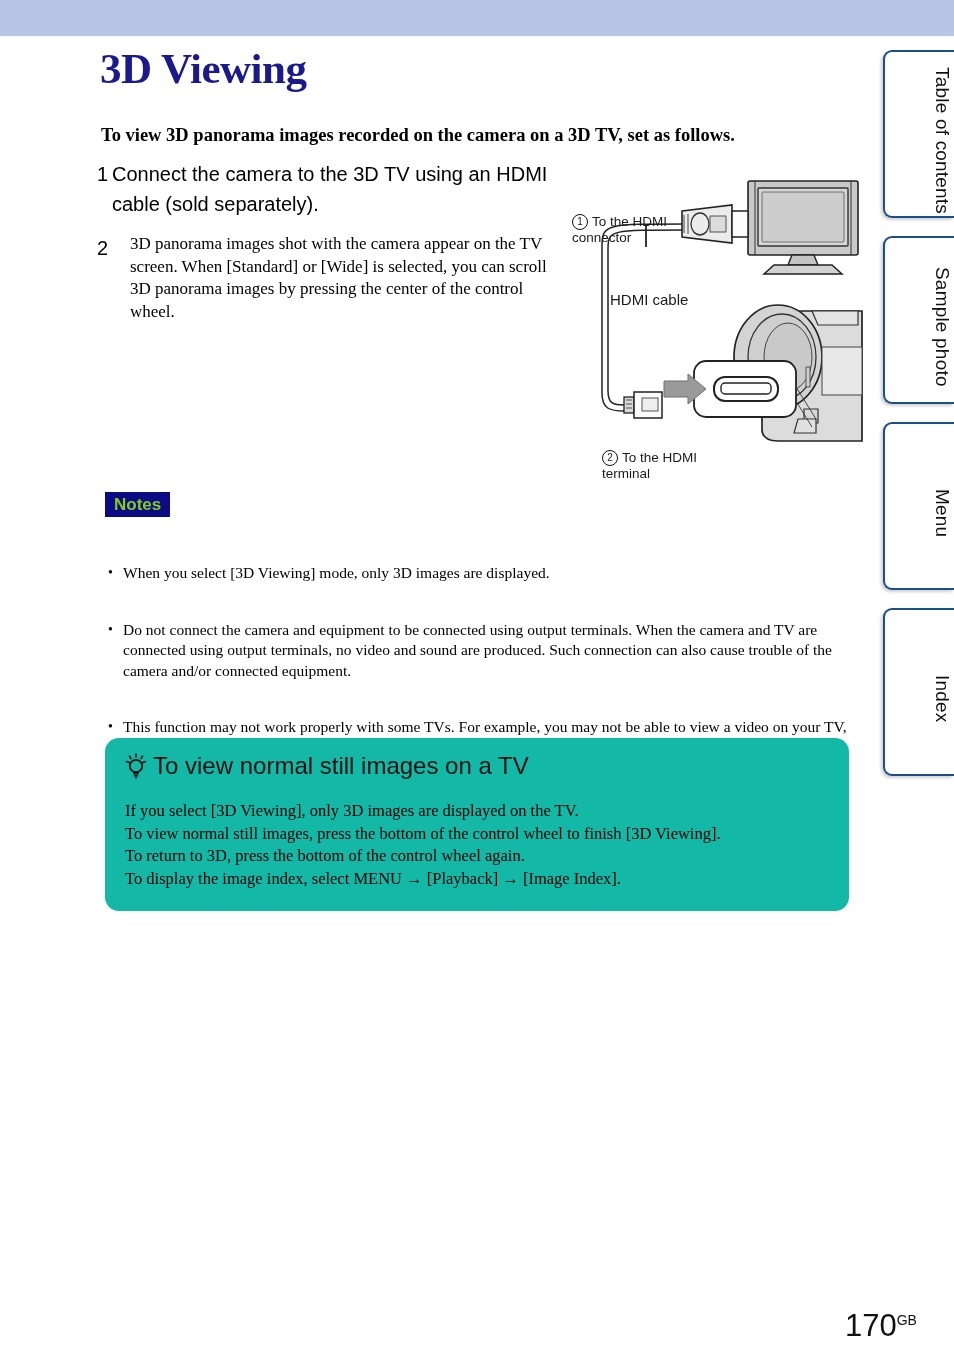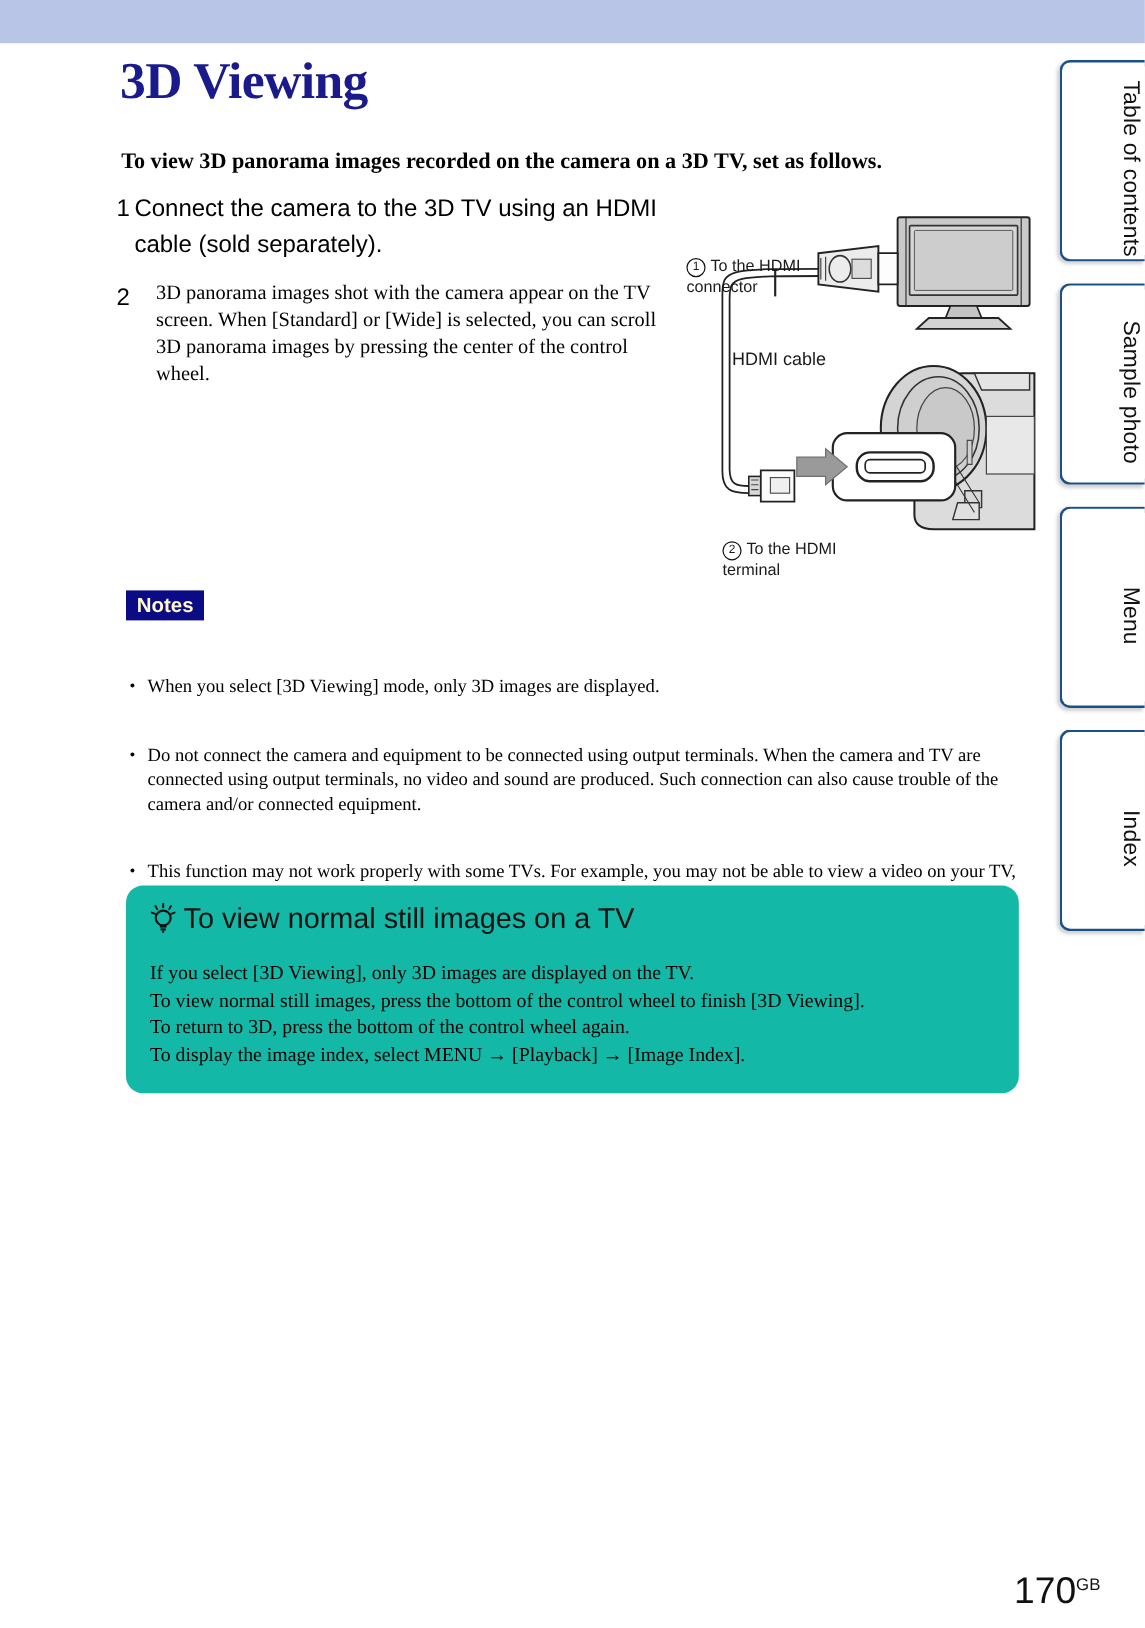--- a/index.html
+++ b/index.html
@@ -123,21 +123,21 @@
     margin-right: 4px;
     vertical-align: 1px;
   }
 
   
   .notes-badge {
     position: absolute;
     left: 105px;
     top: 456px;
     background: #0b0b86;
-    color: #fef9c3;
+    color: #84cc16;
     font-family: "Liberation Sans", sans-serif;
     font-weight: bold;
     font-size: 17px;
     line-height: 25px;
     padding: 0 9px;
   }
   .notes-list {
     position: absolute;
     left: 105px;
     top: 491px;

